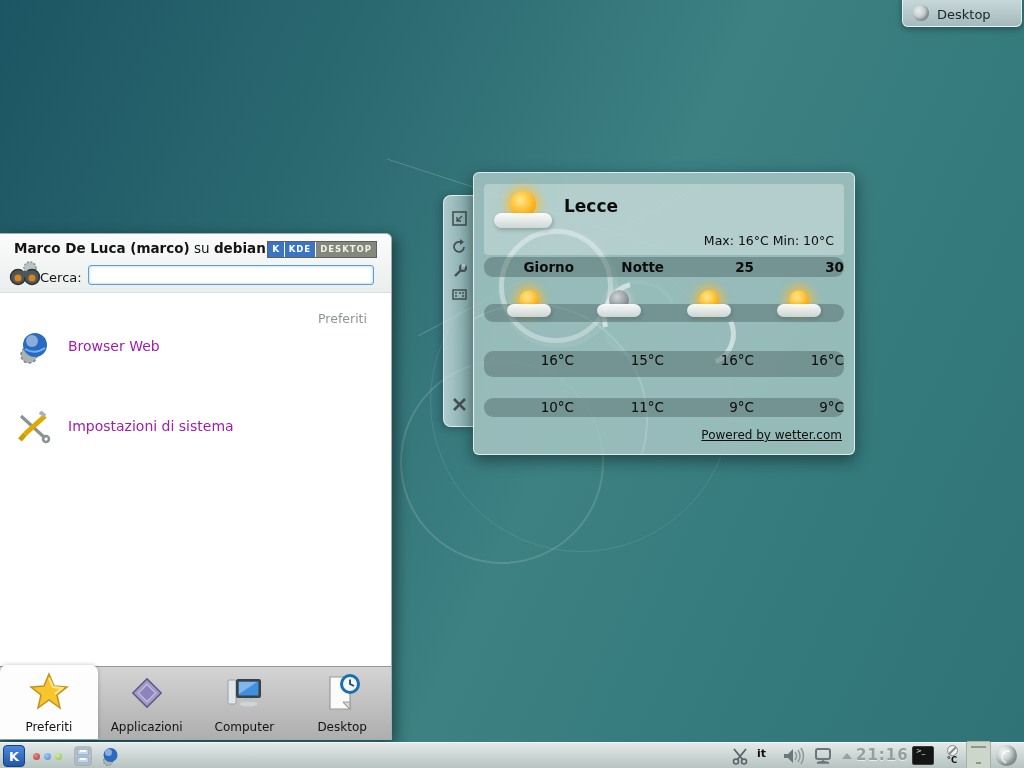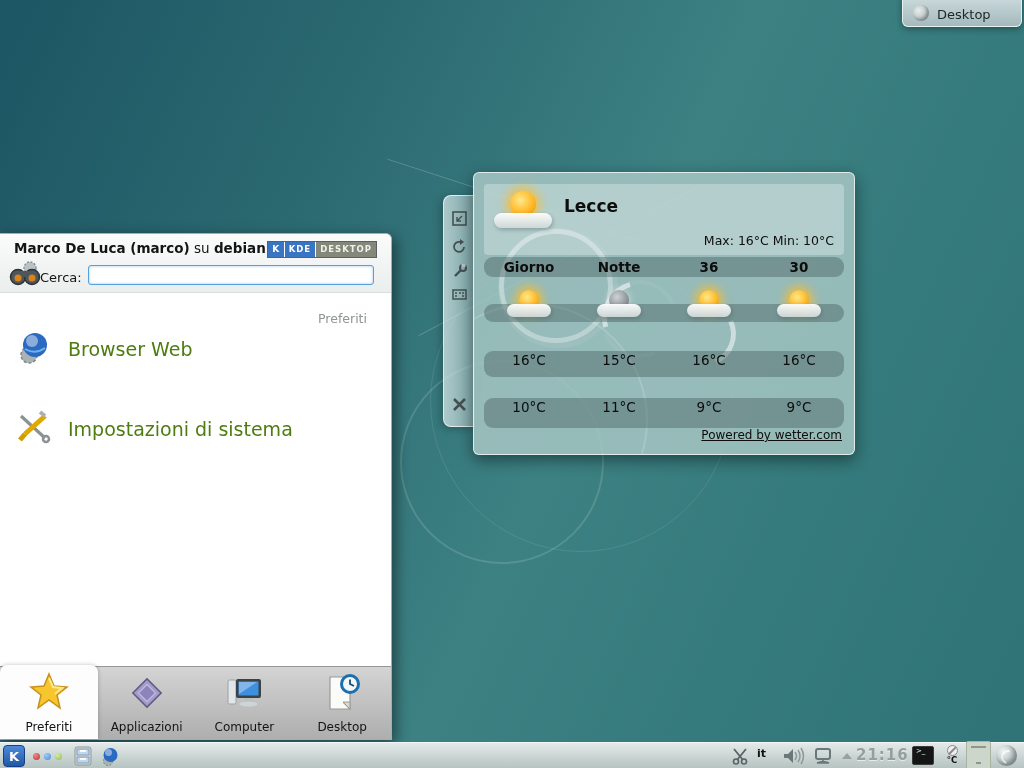--- a/index.html
+++ b/index.html
@@ -27,25 +27,25 @@
   .h-ic svg{display:block;}
   #weather{position:absolute;left:473px;top:172px;width:380px;height:281px;
     background:rgba(163,196,193,0.88);border:1px solid rgba(235,245,245,0.85);
     border-radius:6px;box-shadow:0 5px 16px rgba(0,0,0,0.45);overflow:hidden;}
   .w-head{position:absolute;left:10px;top:11px;width:360px;height:71px;
     background:rgba(255,255,255,0.28);border-radius:4px;}
   .w-city{position:absolute;left:80px;top:12px;font-size:17px;font-weight:bold;color:#0d0d0d;}
   .w-maxmin{position:absolute;right:10px;bottom:7px;font-size:12.5px;color:#0d0d0d;}
   .w-band{position:absolute;left:10px;width:360px;background:rgba(70,92,92,0.42);
     border-radius:9px;display:flex;}
-  .w-cell{flex:1;text-align:center;color:#0c0c0c;}
+  .w-cell{flex:1;text-align:right;color:#0c0c0c;}
   .w-colhead{top:84px;height:20px;line-height:20px;font-weight:bold;font-size:13.5px;}
   .w-iconband{top:131px;height:18px;}
   .w-temp1{top:178px;height:26px;line-height:19px;font-size:13.5px;}
-  .w-temp2{top:225px;height:30px;line-height:19px;font-size:13.5px;}
+  .w-temp2{top:225px;height:19px;line-height:19px;font-size:13.5px;}
   .w-credit{position:absolute;right:12px;top:255px;font-size:12px;color:#0d0d0d;
     text-decoration:underline;cursor:pointer;}
   
   .wicon{position:absolute;width:52px;height:36px;top:-16px;}
   .wicon .sunball{position:absolute;left:16px;top:2px;width:20px;height:20px;border-radius:50%;
     background:radial-gradient(circle at 40% 35%,#ffe98a,#ffb41e 60%,#f08a00);
     box-shadow:0 0 10px 4px rgba(255,190,40,0.75);}
   .wicon.moon .sunball{background:radial-gradient(circle at 40% 35%,#cfd3d6,#8d9499 60%,#5f666b);
     box-shadow:0 0 6px 2px rgba(220,225,230,0.5);}
   .wicon .cloudpuff{position:absolute;left:4px;top:16px;width:44px;height:13px;border-radius:8px;
@@ -70,21 +70,21 @@
     letter-spacing:1px;line-height:15px;padding:0 4px;border-right:1px solid #fff;}
   .kde-badge .dsk{background:#84887b;color:#f2f2ea;font-size:8.5px;font-weight:bold;
     letter-spacing:1px;line-height:15px;padding:0 4px;}
   .ko-search-label{position:absolute;left:40px;top:36px;font-size:13px;color:#141414;}
   .ko-search-input{position:absolute;left:88px;top:31px;width:276px;height:18px;
     border:1px solid #58a0d8;border-radius:3px;background:#fff;outline:none;
     box-shadow:inset 0 0 3px rgba(90,160,216,0.6);font-size:12px;padding:0 4px;}
   .ko-section{position:absolute;right:24px;top:77px;font-size:12.5px;color:#8f9495;}
   .ko-item{position:absolute;left:10px;width:370px;height:40px;cursor:pointer;border-radius:4px;}
   .ko-item .ic{position:absolute;left:6px;top:2px;width:36px;height:36px;}
-  .ko-item .lbl{position:absolute;left:58px;top:11px;font-size:19px;color:#4d7c0f;}
+  .ko-item .lbl{position:absolute;left:58px;top:11px;font-size:14px;color:#a21caf;}
   
   .ko-tabs{position:absolute;left:0;bottom:0;width:100%;height:72px;
     background:linear-gradient(180deg,#d4d4d4,#aeaeae);border-top:1px solid #979797;
     display:flex;}
   .ko-tab{flex:1;position:relative;text-align:center;cursor:pointer;}
   .ko-tab.active{background:#fdfdfd;border-radius:7px 7px 0 0;margin-top:-2px;
     box-shadow:0 0 4px rgba(0,0,0,0.25);}
   .ko-tab .tic{display:block;margin:6px auto 0;width:40px;height:40px;}
   .ko-tab .tlbl{position:absolute;left:0;right:0;bottom:5px;font-size:12px;color:#141414;}
   
@@ -184,21 +184,21 @@
           <span class="sunball"></span>
           <span class="cloudpuff"></span>
         </div>
       <div class="w-city">Lecce</div>
       <div class="w-maxmin">Max: 16°C Min: 10°C</div>
     </div>
 
     <div class="w-band w-colhead">
       <div class="w-cell">Giorno</div>
       <div class="w-cell">Notte</div>
-      <div class="w-cell">36</div>
+      <div class="w-cell">25</div>
       <div class="w-cell">30</div>
     </div>
 
     <div class="w-band w-iconband">
       <div class="w-cell">
           <div class="wicon" style="left:19px">
             <span class="sunball"></span>
             <span class="cloudpuff"></span>
           </div>
         </div>

